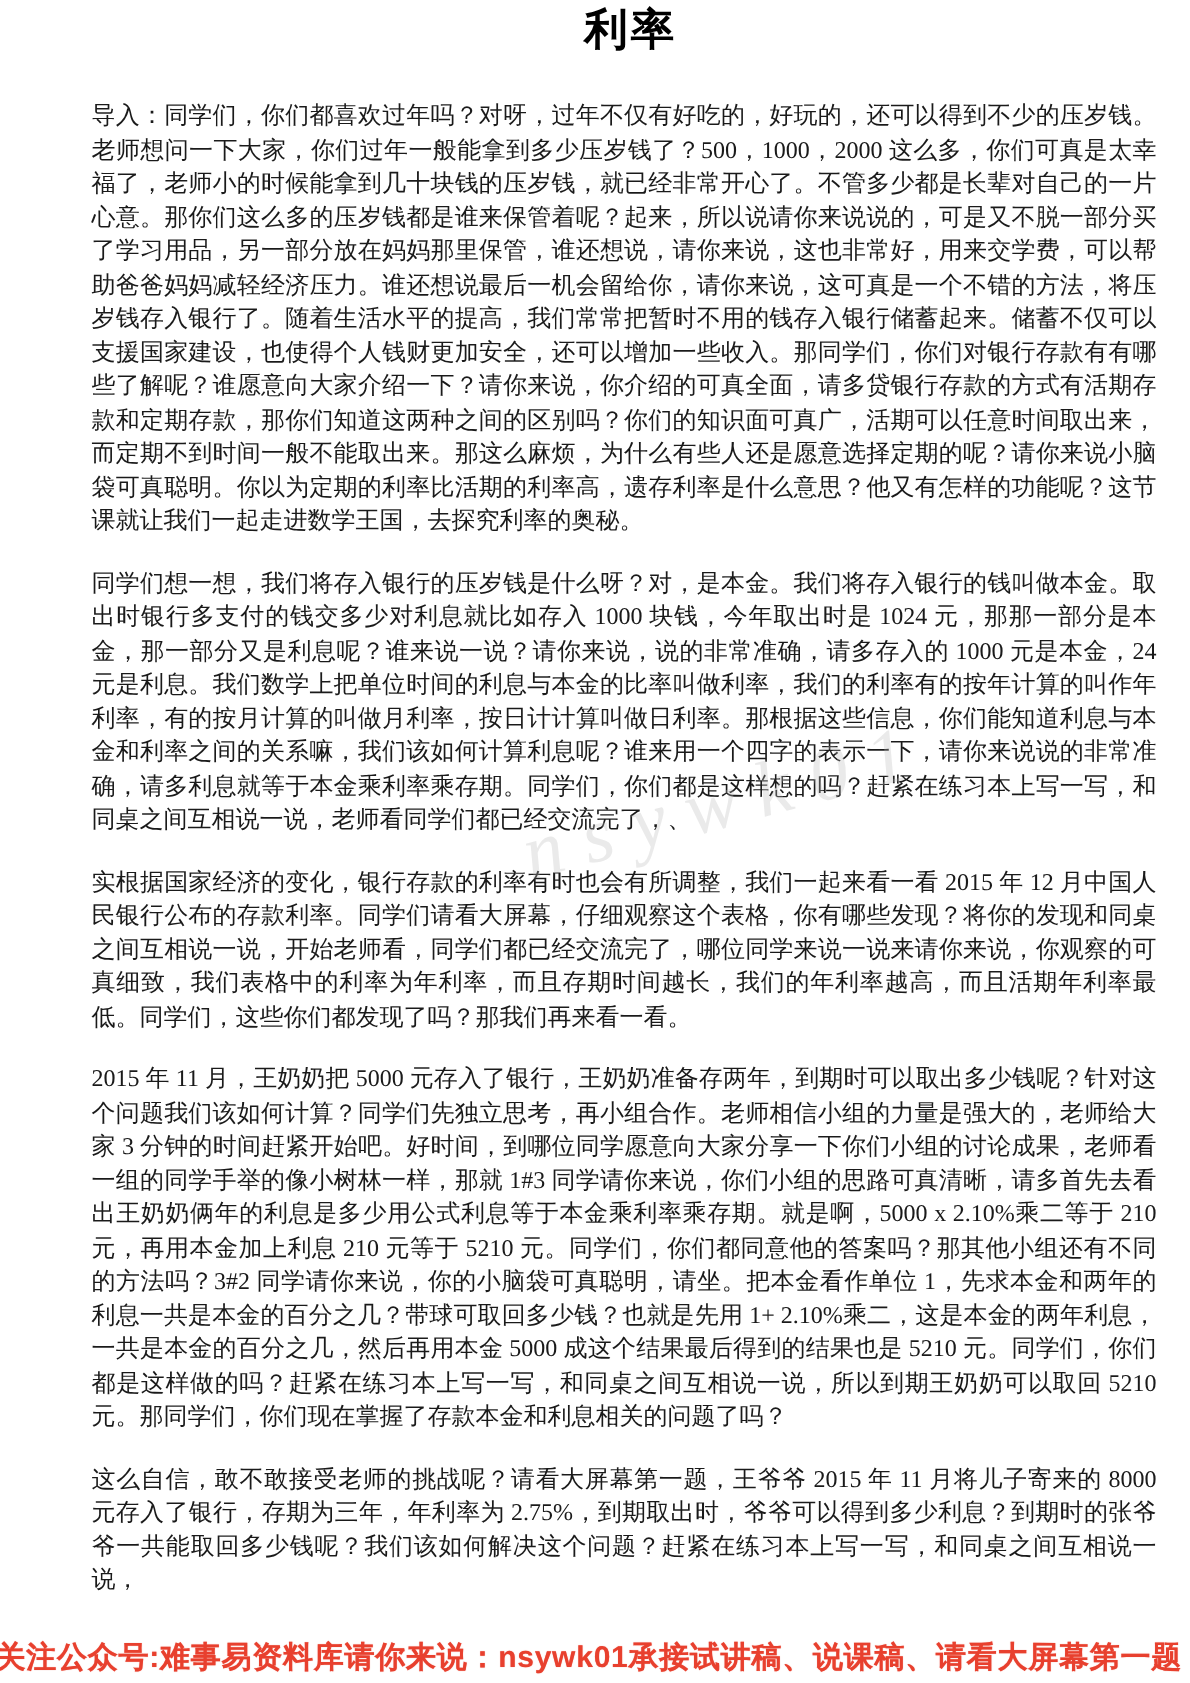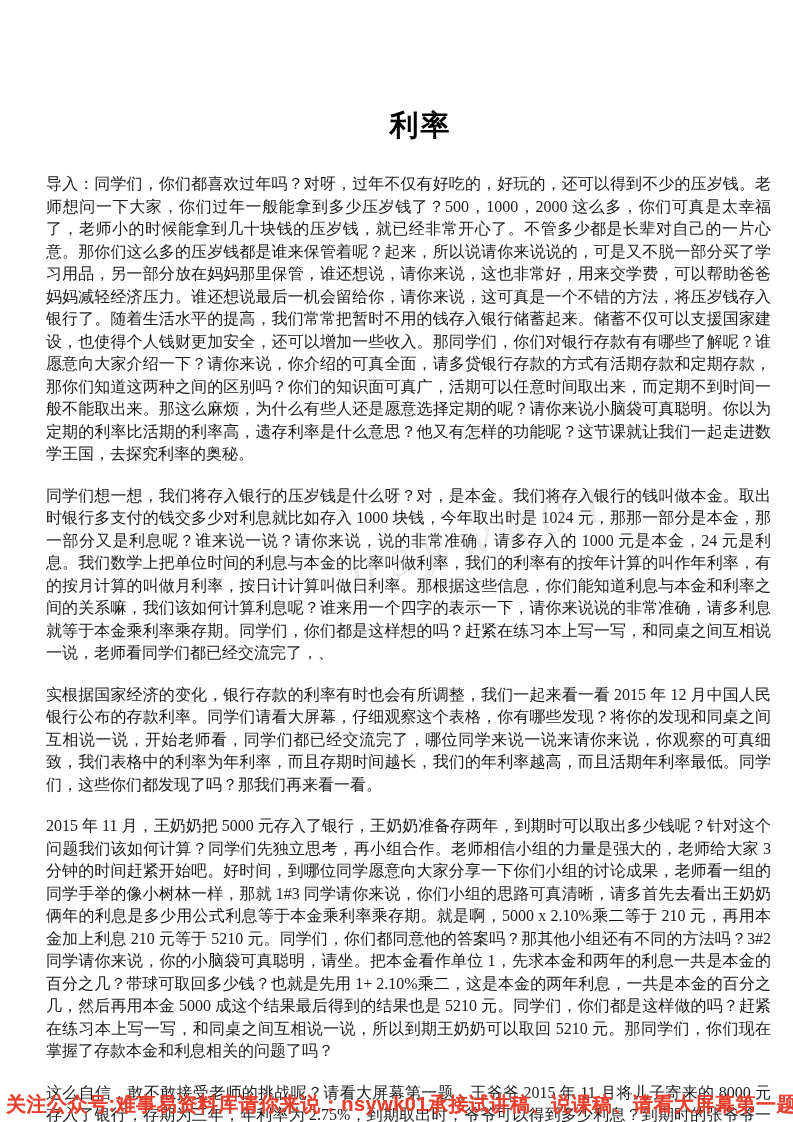--- a/index.html
+++ b/index.html
@@ -9,37 +9,36 @@
   }
   .page {
     position: relative;
     width: 793px;
     height: 1122px;
     background: #ffffff;
     overflow: hidden;
     font-family: "Liberation Serif", "DejaVu Serif", serif;
   }
   .doc-title {
-    padding-top: 106px;
     text-align: center;
     font-size: 29px;
     font-weight: bold;
     color: #000000;
     letter-spacing: 2px;
     margin-left: 48px;
   }
   .content {
     padding: 27px 22px 0 46px;
     font-size: 16px;
     line-height: 22.5px;
     color: #1a1a1a;
     text-align: justify;
   }
   .content p {
-    margin: 0 0 19px 0;
+    margin: 0 0 19px 15px;
   }
   .watermark {
     position: absolute;
     left: 345px;
     top: 505px;
     transform: rotate(-15deg);
     font-style: italic;
     font-size: 52px;
     letter-spacing: 14px;
     color: rgba(185, 185, 185, 0.30);
@@ -72,19 +71,19 @@
   <div class="content">
     <p>导入：同学们，你们都喜欢过年吗？对呀，过年不仅有好吃的，好玩的，还可以得到不少的压岁钱。老师想问一下大家，你们过年一般能拿到多少压岁钱了？500，1000，2000 这么多，你们可真是太幸福了，老师小的时候能拿到几十块钱的压岁钱，就已经非常开心了。不管多少都是长辈对自己的一片心意。那你们这么多的压岁钱都是谁来保管着呢？起来，所以说请你来说说的，可是又不脱一部分买了学习用品，另一部分放在妈妈那里保管，谁还想说，请你来说，这也非常好，用来交学费，可以帮助爸爸妈妈减轻经济压力。谁还想说最后一机会留给你，请你来说，这可真是一个不错的方法，将压岁钱存入银行了。随着生活水平的提高，我们常常把暂时不用的钱存入银行储蓄起来。储蓄不仅可以支援国家建设，也使得个人钱财更加安全，还可以增加一些收入。那同学们，你们对银行存款有有哪些了解呢？谁愿意向大家介绍一下？请你来说，你介绍的可真全面，请多贷银行存款的方式有活期存款和定期存款，那你们知道这两种之间的区别吗？你们的知识面可真广，活期可以任意时间取出来，而定期不到时间一般不能取出来。那这么麻烦，为什么有些人还是愿意选择定期的呢？请你来说小脑袋可真聪明。你以为定期的利率比活期的利率高，遗存利率是什么意思？他又有怎样的功能呢？这节课就让我们一起走进数学王国，去探究利率的奥秘。</p>
     <p>同学们想一想，我们将存入银行的压岁钱是什么呀？对，是本金。我们将存入银行的钱叫做本金。取出时银行多支付的钱交多少对利息就比如存入 1000 块钱，今年取出时是 1024 元，那那一部分是本金，那一部分又是利息呢？谁来说一说？请你来说，说的非常准确，请多存入的 1000 元是本金，24 元是利息。我们数学上把单位时间的利息与本金的比率叫做利率，我们的利率有的按年计算的叫作年利率，有的按月计算的叫做月利率，按日计计算叫做日利率。那根据这些信息，你们能知道利息与本金和利率之间的关系嘛，我们该如何计算利息呢？谁来用一个四字的表示一下，请你来说说的非常准确，请多利息就等于本金乘利率乘存期。同学们，你们都是这样想的吗？赶紧在练习本上写一写，和同桌之间互相说一说，老师看同学们都已经交流完了，、</p>
     <p>实根据国家经济的变化，银行存款的利率有时也会有所调整，我们一起来看一看 2015 年 12 月中国人民银行公布的存款利率。同学们请看大屏幕，仔细观察这个表格，你有哪些发现？将你的发现和同桌之间互相说一说，开始老师看，同学们都已经交流完了，哪位同学来说一说来请你来说，你观察的可真细致，我们表格中的利率为年利率，而且存期时间越长，我们的年利率越高，而且活期年利率最低。同学们，这些你们都发现了吗？那我们再来看一看。</p>
     <p>2015 年 11 月，王奶奶把 5000 元存入了银行，王奶奶准备存两年，到期时可以取出多少钱呢？针对这个问题我们该如何计算？同学们先独立思考，再小组合作。老师相信小组的力量是强大的，老师给大家 3 分钟的时间赶紧开始吧。好时间，到哪位同学愿意向大家分享一下你们小组的讨论成果，老师看一组的同学手举的像小树林一样，那就 1#3 同学请你来说，你们小组的思路可真清晰，请多首先去看出王奶奶俩年的利息是多少用公式利息等于本金乘利率乘存期。就是啊，5000 x 2.10%乘二等于 210 元，再用本金加上利息 210 元等于 5210 元。同学们，你们都同意他的答案吗？那其他小组还有不同的方法吗？3#2 同学请你来说，你的小脑袋可真聪明，请坐。把本金看作单位 1，先求本金和两年的利息一共是本金的百分之几？带球可取回多少钱？也就是先用 1+ 2.10%乘二，这是本金的两年利息，一共是本金的百分之几，然后再用本金 5000 成这个结果最后得到的结果也是 5210 元。同学们，你们都是这样做的吗？赶紧在练习本上写一写，和同桌之间互相说一说，所以到期王奶奶可以取回 5210 元。那同学们，你们现在掌握了存款本金和利息相关的问题了吗？</p>
     <p>这么自信，敢不敢接受老师的挑战呢？请看大屏幕第一题，王爷爷 2015 年 11 月将儿子寄来的 8000 元存入了银行，存期为三年，年利率为 2.75%，到期取出时，爷爷可以得到多少利息？到期时的张爷爷一共能取回多少钱呢？我们该如何解决这个问题？赶紧在练习本上写一写，和同桌之间互相说一说，</p>
   </div>
 
   <div class="watermark">nsywk01</div>
 
-  <div class="footer" style="color: rgb(232, 64, 46);">
+  <div class="footer" style="color: rgb(232, 64, 46); justify-content: flex-end;">
     <span>关注公众号:难事易资料库</span>
     <span>请你来说：nsywk01</span>
     <span>承接试讲稿、说课稿、请看大屏幕第一题</span>
   </div>
 
 </div>
 
 </body></html>

